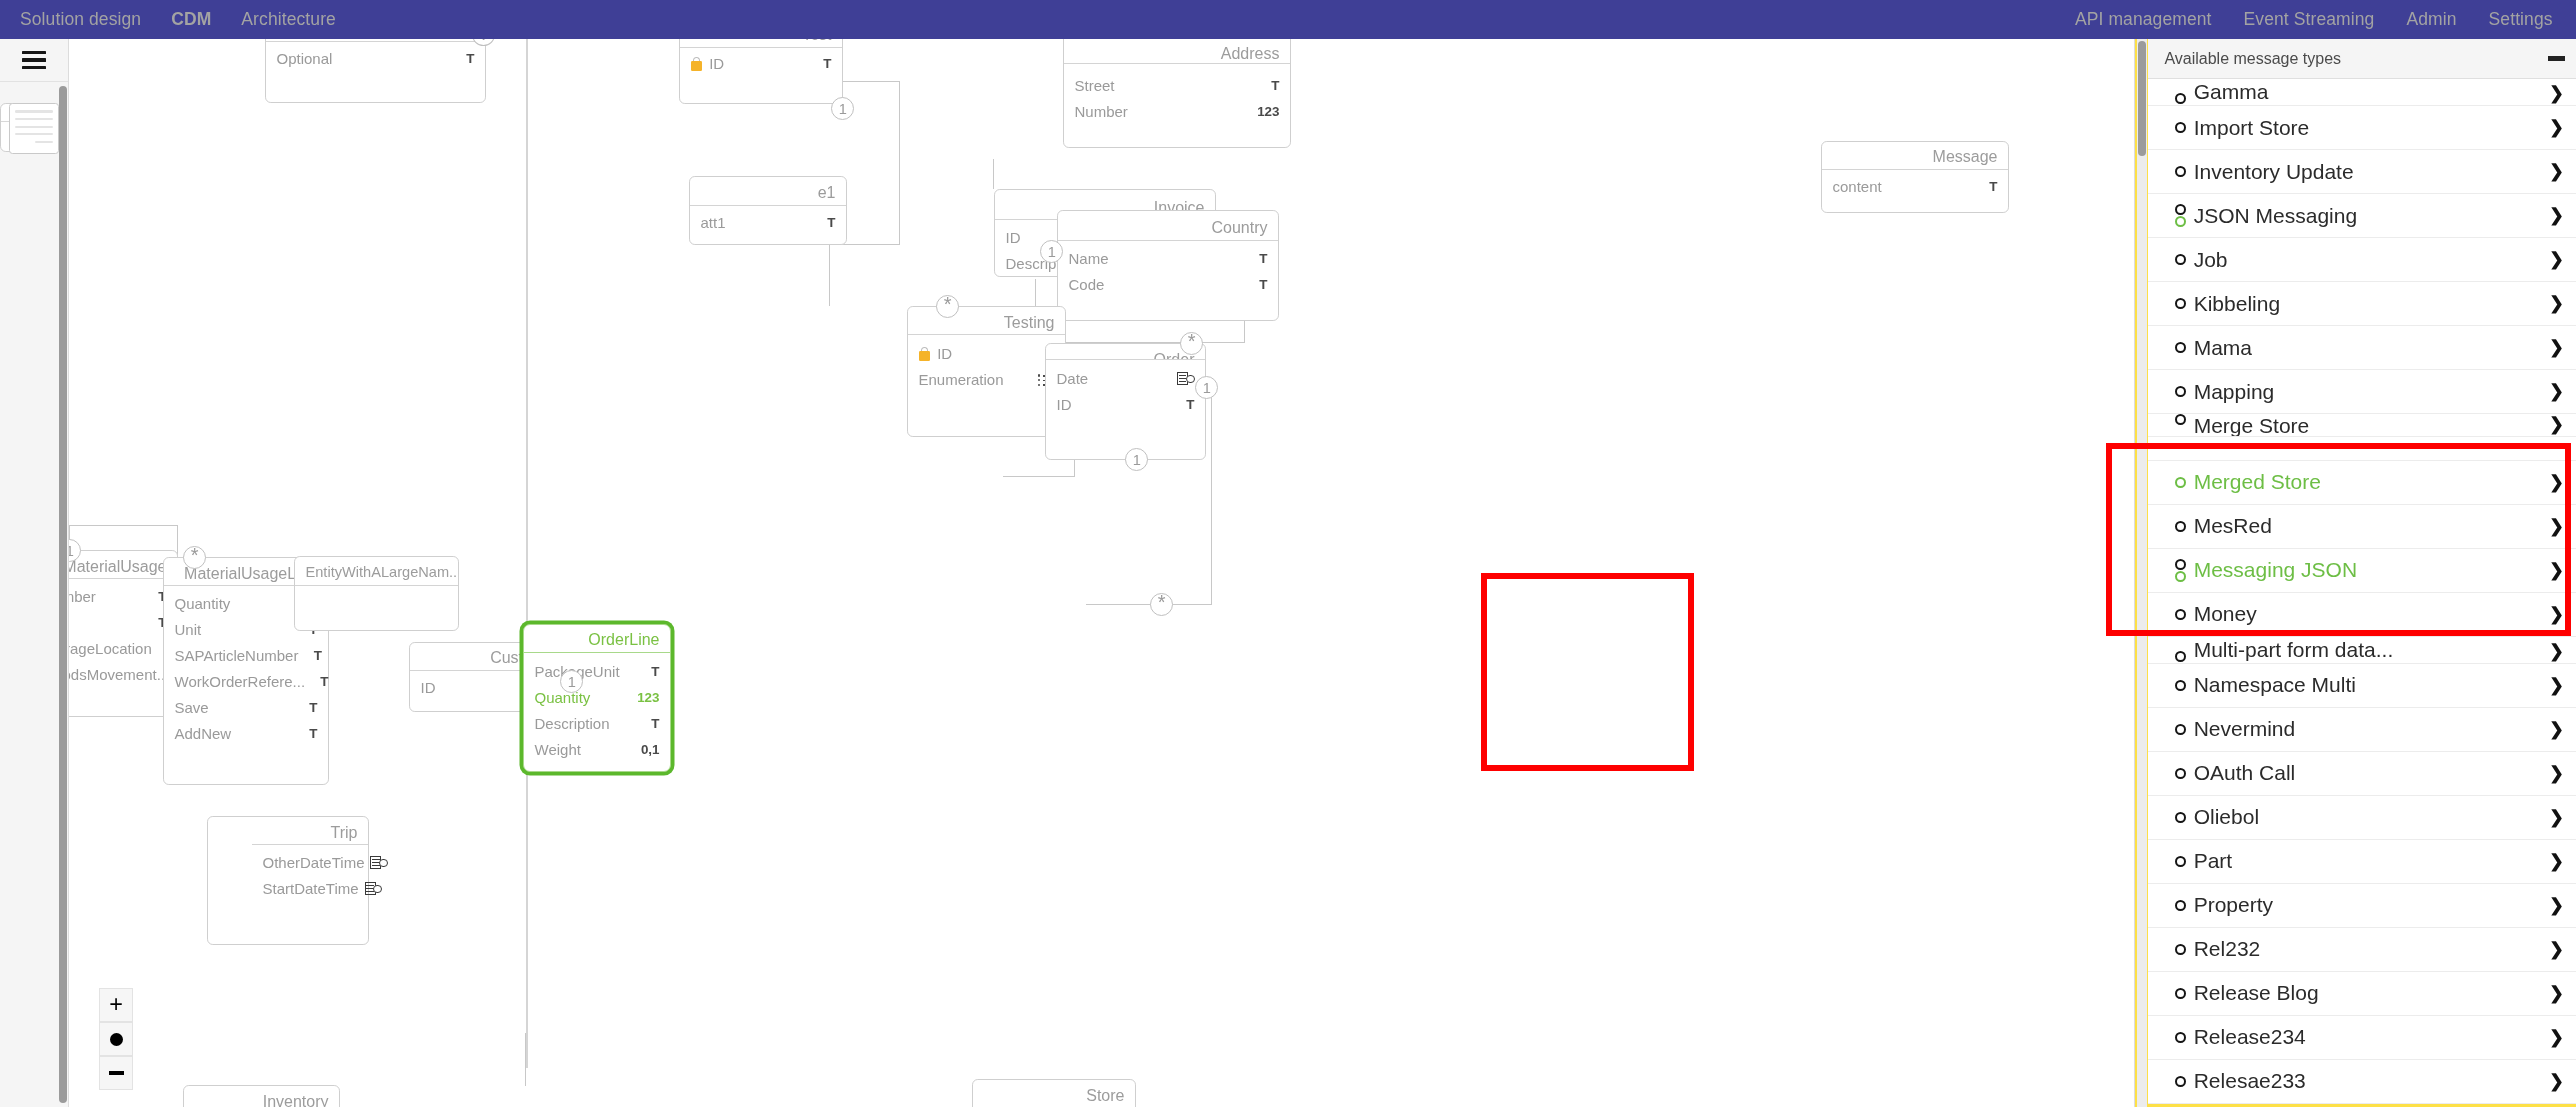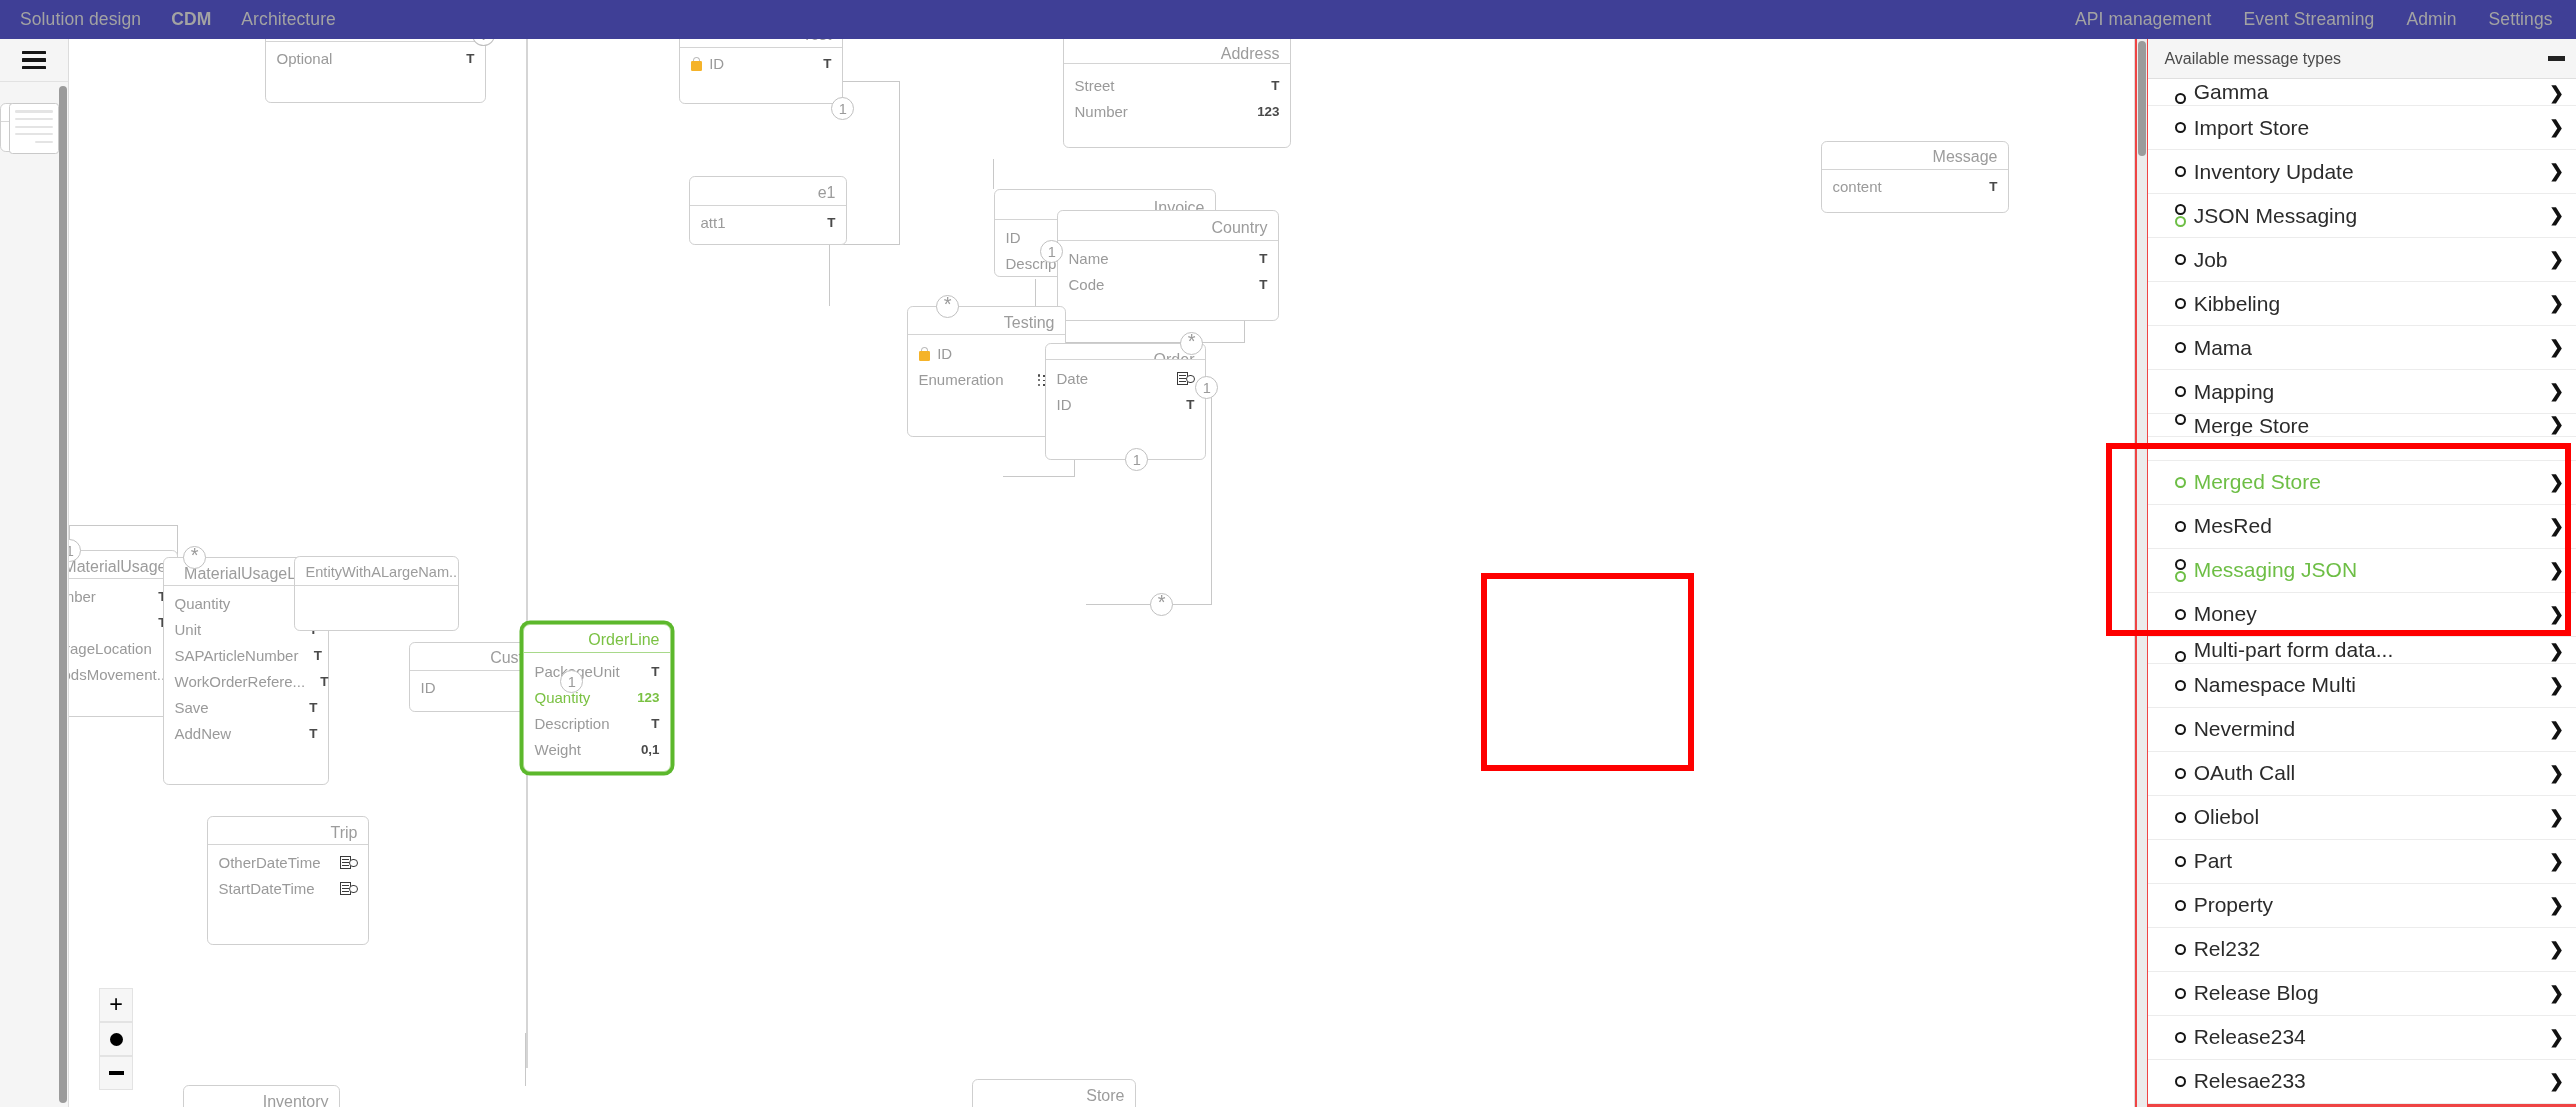--- a/index.html
+++ b/index.html
@@ -136,21 +136,21 @@
     width: 34px; height: 34px; background: #f6f6f6; border: 0.6px solid #e3e3e3;
     display: flex; align-items: center; justify-content: center;
     font-size: 23.4px; color: #000; line-height: 1; cursor: pointer;
   }
   #zoomctl .dot-in { width: 13px; height: 13px; background:#000; border-radius:50%; border:none; }
   #zoomctl .minus-in { width: 15px; height: 4.1px; background:#000; border:none; }
 
   
   #right-panel {
     position: absolute; left: 2134px; top: 39px; width: 442px; height: 1069px;
-    background: #ef4444; border-left: 1.2px solid #dcdcdc;
+    background: #fde047; border-left: 1.2px solid #dcdcdc;
   }
   #panel-scrollbar {
     position: absolute; left: 2.3px; top: 0; width: 9.4px; height: 1069px; background: #ececec;
   }
   #panel-scrollbar .thumb {
     position: absolute; left: 0.6px; top: 2.3px; width: 8.2px; height: 115px;
     background: #9b9b9b; border-radius: 4.1px;
   }
   #panel-header {
     position: absolute; left: 13px; top: 0; width: 430px; height: 40px;
@@ -490,21 +490,21 @@
         <span class="atype">T</span>
       </div>
       <div class="attr">
         <span class="aname">Weight</span>
         <span class="atype">0,1</span>
       </div>
     </div>
   </div>
   <div class="card-badge star" style="left:1081px; top:554px;">*</div>
 
-  <div class="entity" style="left:138px; top:777px; width:162px; height:129px;">
+  <div class="entity" style="left:138px; top:777px; width:162px; height:129px;padding-left:44px;">
     <div class="ent-title" style="height:28px; padding-top:7px;">Trip</div>
     <div class="ent-body" style="padding-top:4.7px;">
       <div class="attr">
         <span class="aname">OtherDateTime</span>
         <span class="atype">
           <span class="icon-datetime">
             <span class="cal">
                 <i style="top:2.3px"></i>
                 <i style="top:5.3px"></i>
                 <i style="top:8.2px"></i>

